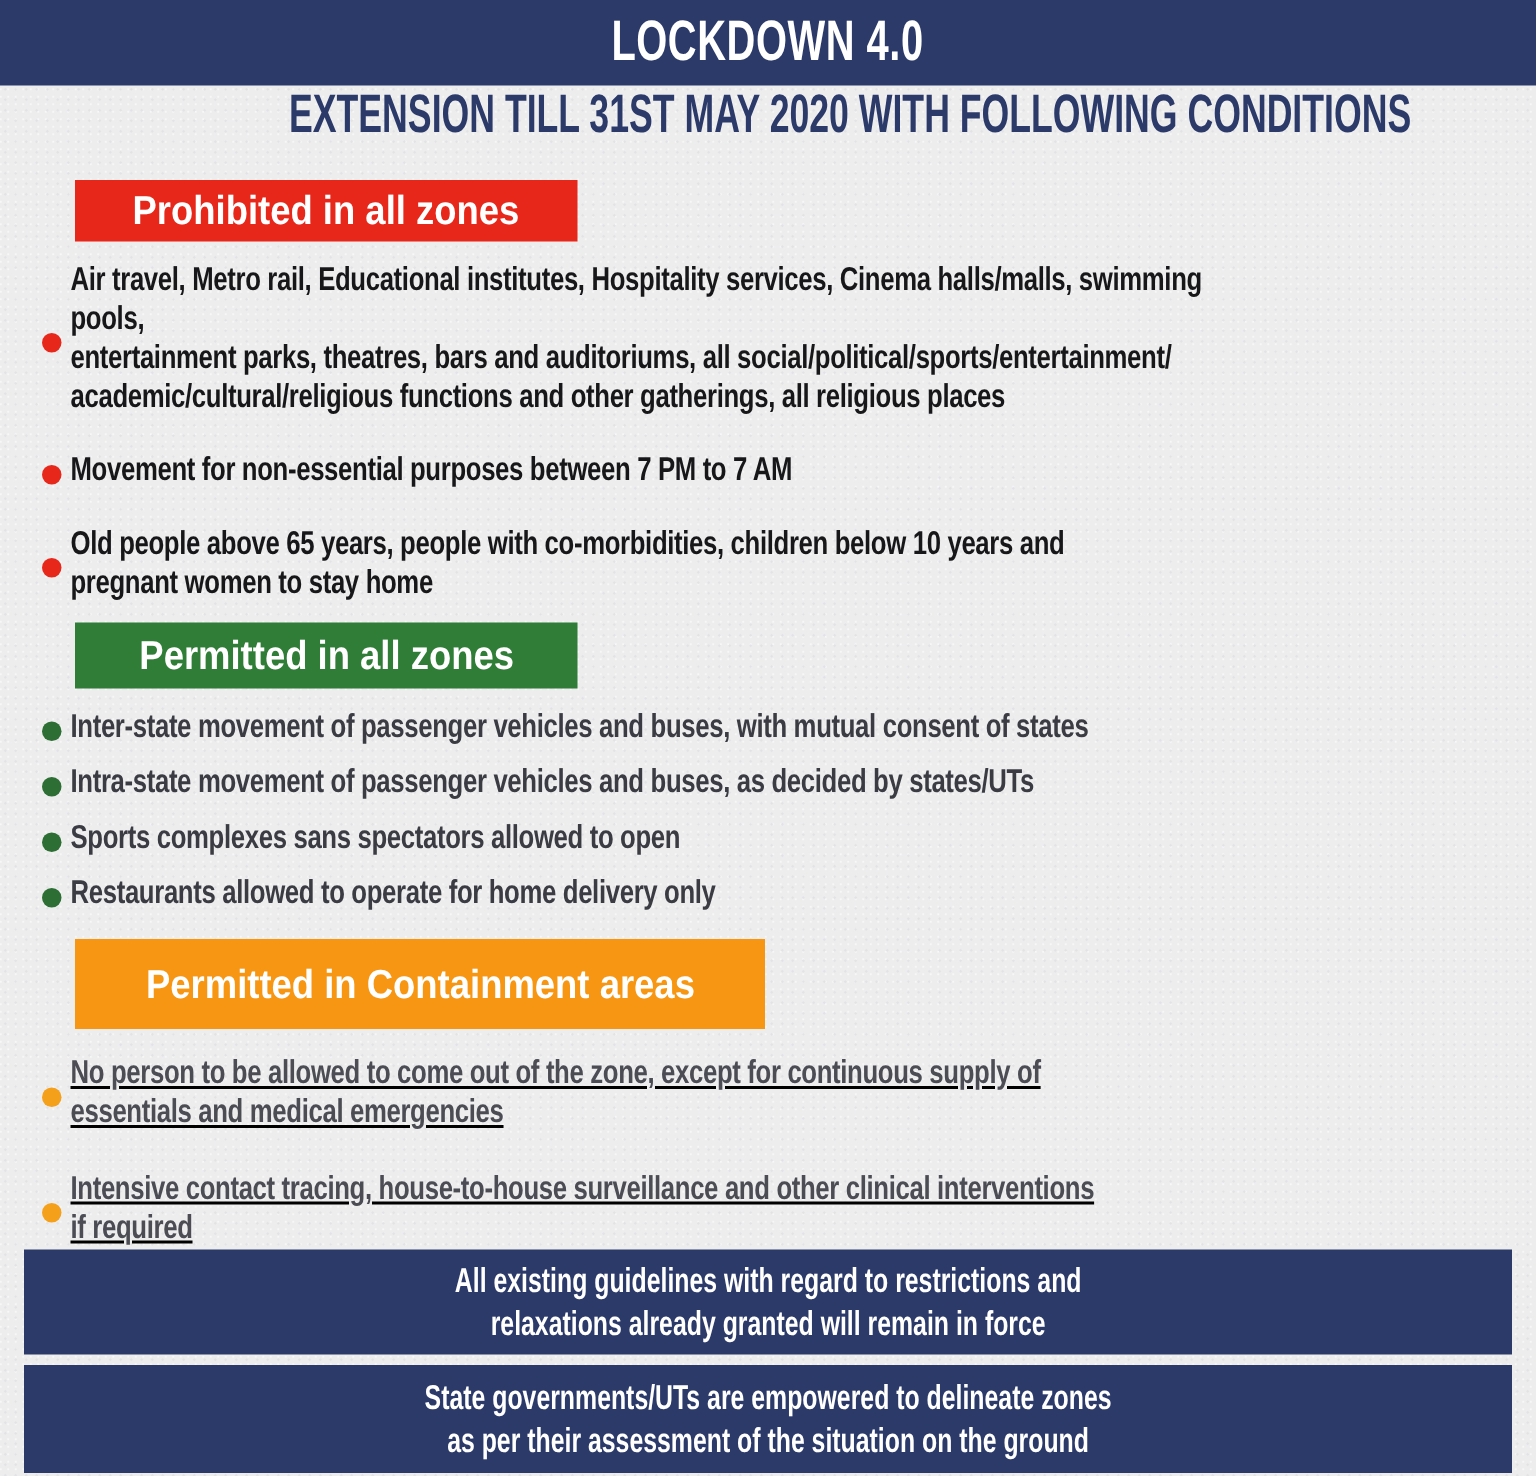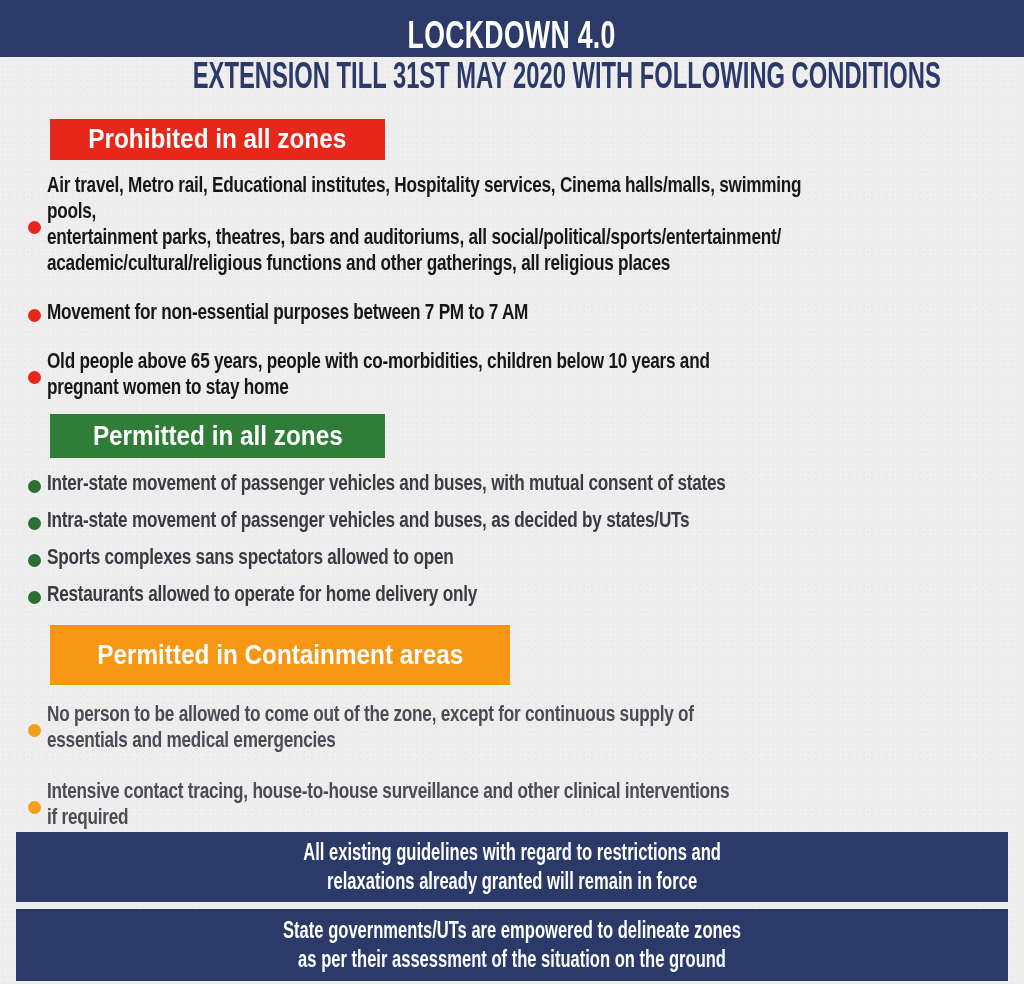--- a/index.html
+++ b/index.html
@@ -18,21 +18,21 @@
       radial-gradient(#f7f7f8 0.8px, transparent 0.9px);
     background-size: 7px 7px, 5px 5px;
     background-position: 0 0, 3px 2px;
   }
 
   
   .top-banner {
     height: 57px;
     background: #2c3a6a;
     display: flex;
-    align-items: flex-end;
+    align-items: center;
     justify-content: center;
   }
   .top-banner .t {
     color: #ffffff;
     font-size: 38px;
     font-weight: bold;
     white-space: nowrap;
     display: inline-block;
     transform: scaleX(0.70);
     transform-origin: center;
@@ -114,21 +114,21 @@
     letter-spacing: -0.3px;
     transform: scaleX(0.78);
     transform-origin: left top;
   }
   .list-red li    { margin-bottom: 23px; }
   .list-red .dot  { background: #e8271b; }
   .list-red .it   { color: #17171a; }
   .list-green li  { margin-bottom: 11px; }
   .list-green .dot{ background: #2c6e34; }
   .list-green .it { color: #3b3c43; }
-  .list-orange li { margin-bottom: 25px; }
+  .list-orange li { margin-bottom: 25px; text-decoration: underline; }
   .list-orange .dot{ background: #f5a01b; }
   .list-orange .it{ color: #4b4c54; }
   .list-red li:last-child, .list-green li:last-child, .list-orange li:last-child { margin-bottom: 0; }
 
   
   .footer { margin-top: 2px; }
   .note {
     background: #2c3a6a;
     margin: 0 16px;
     height: 70px;

